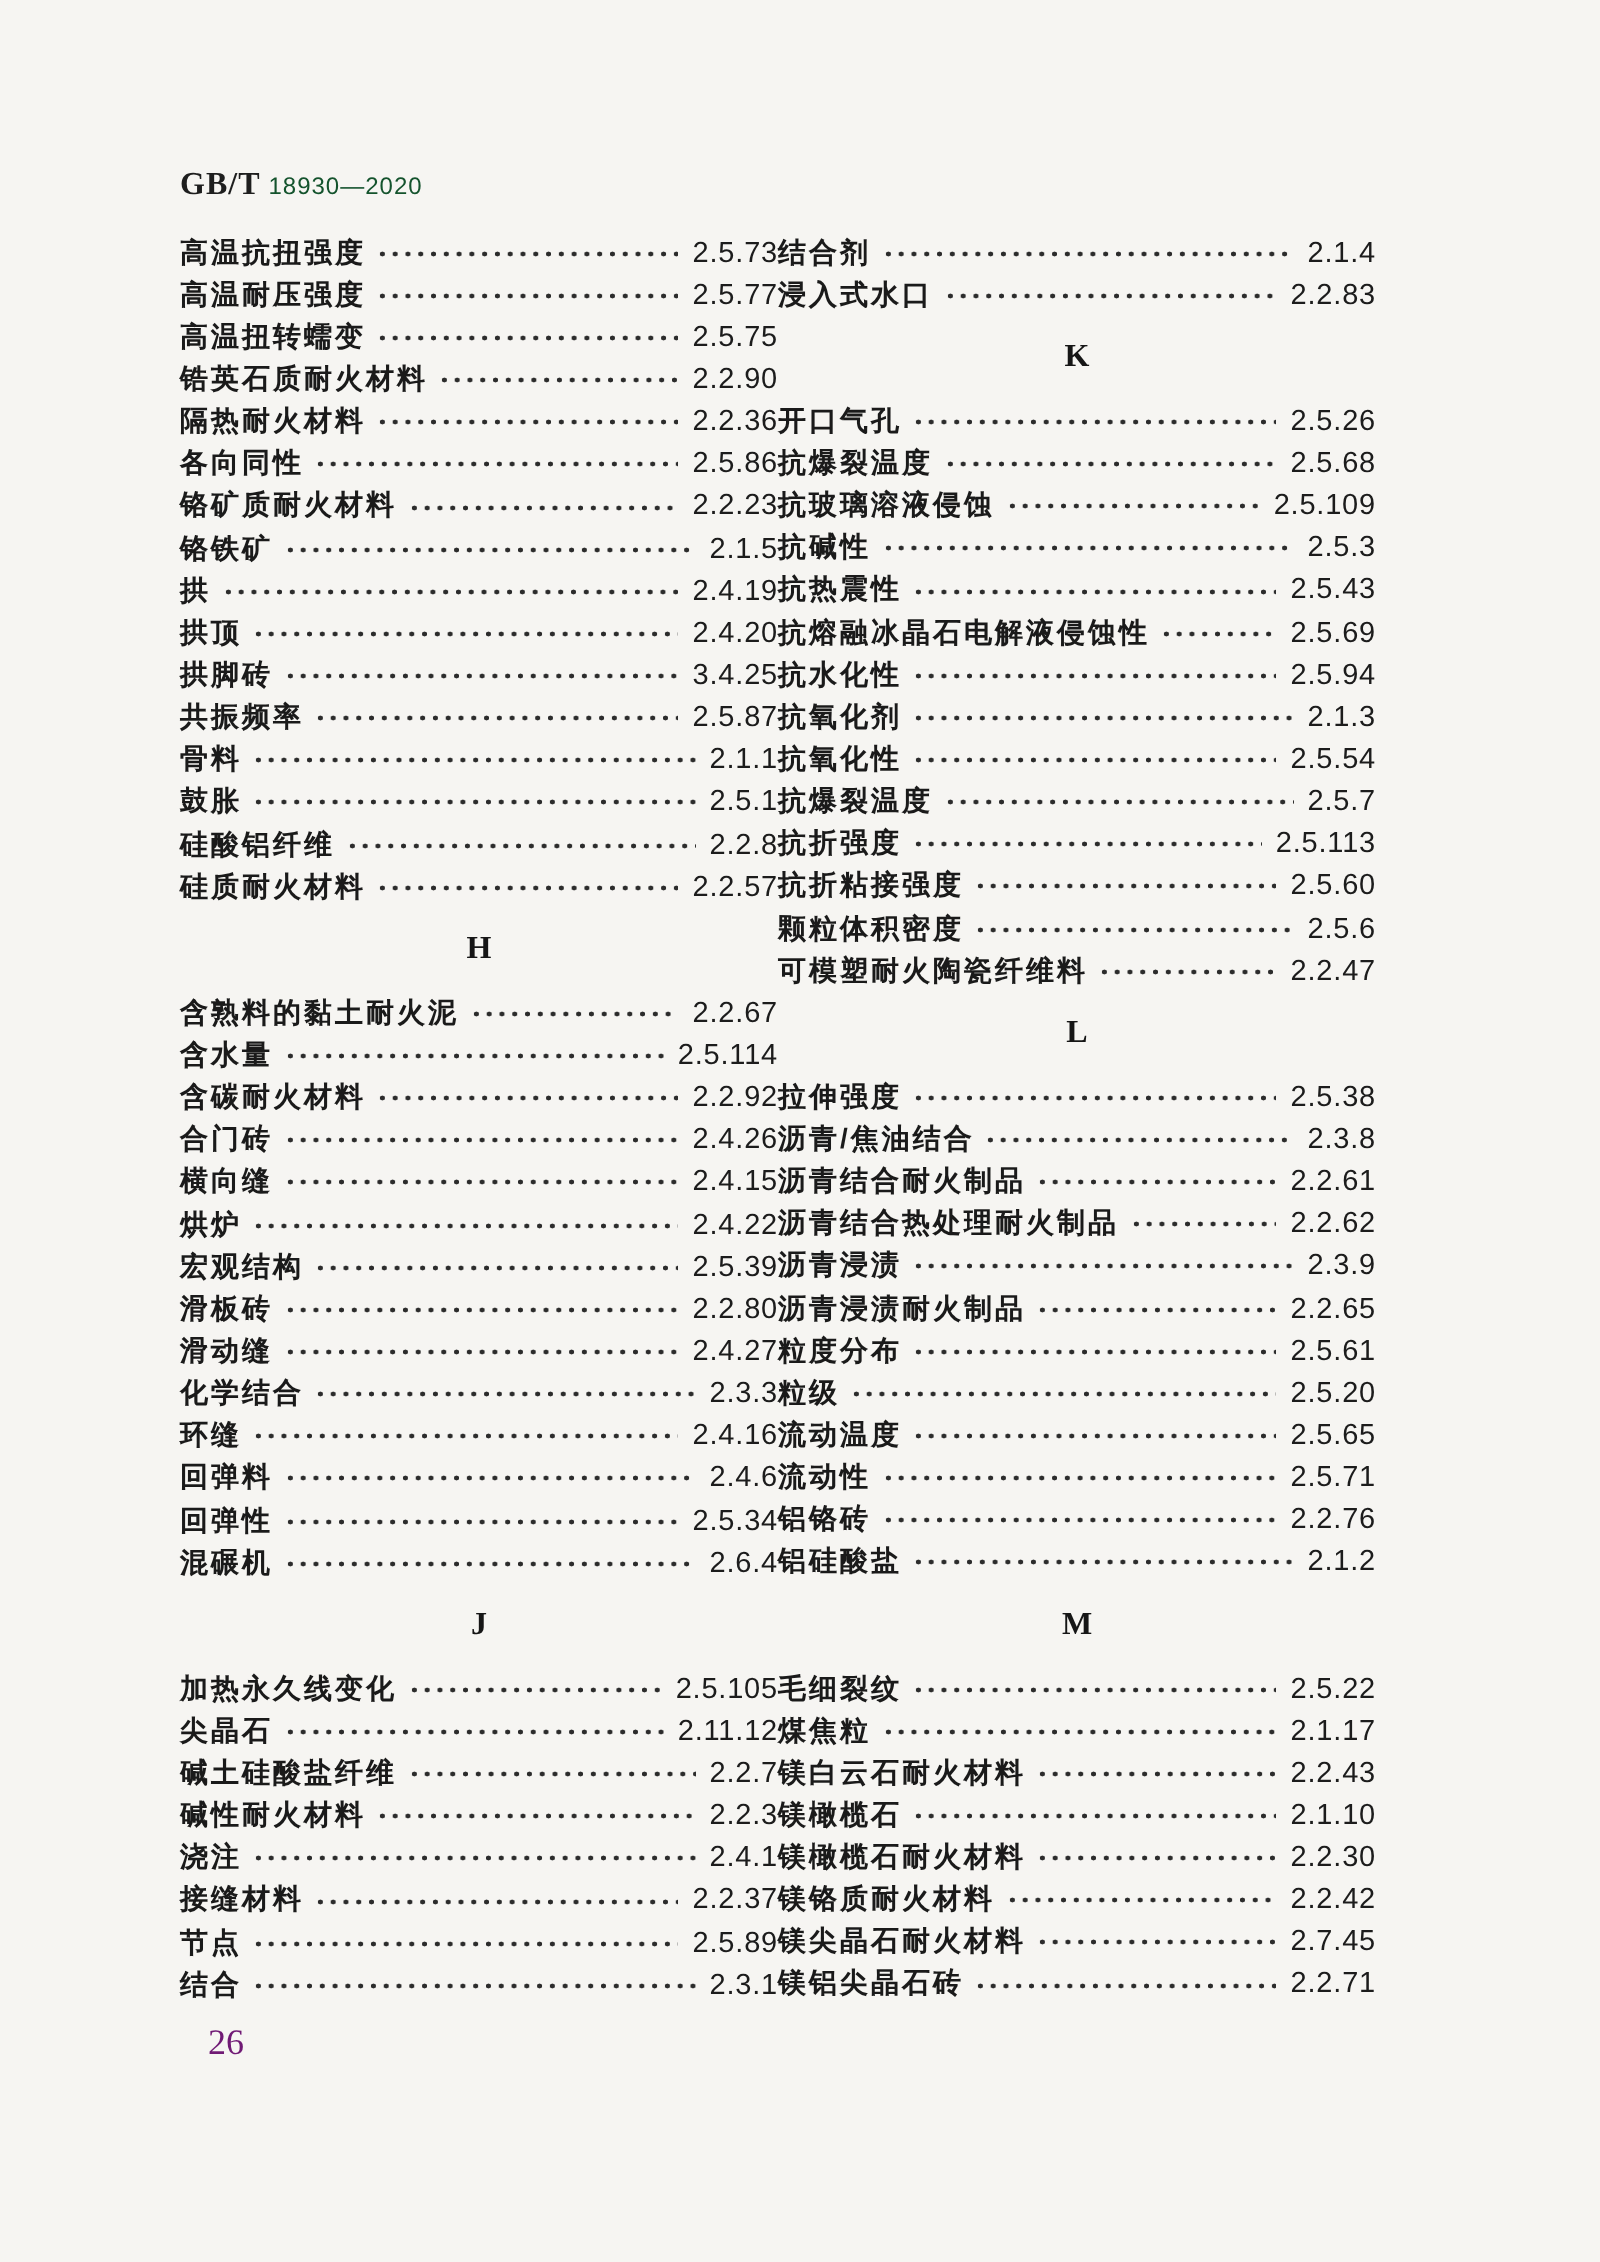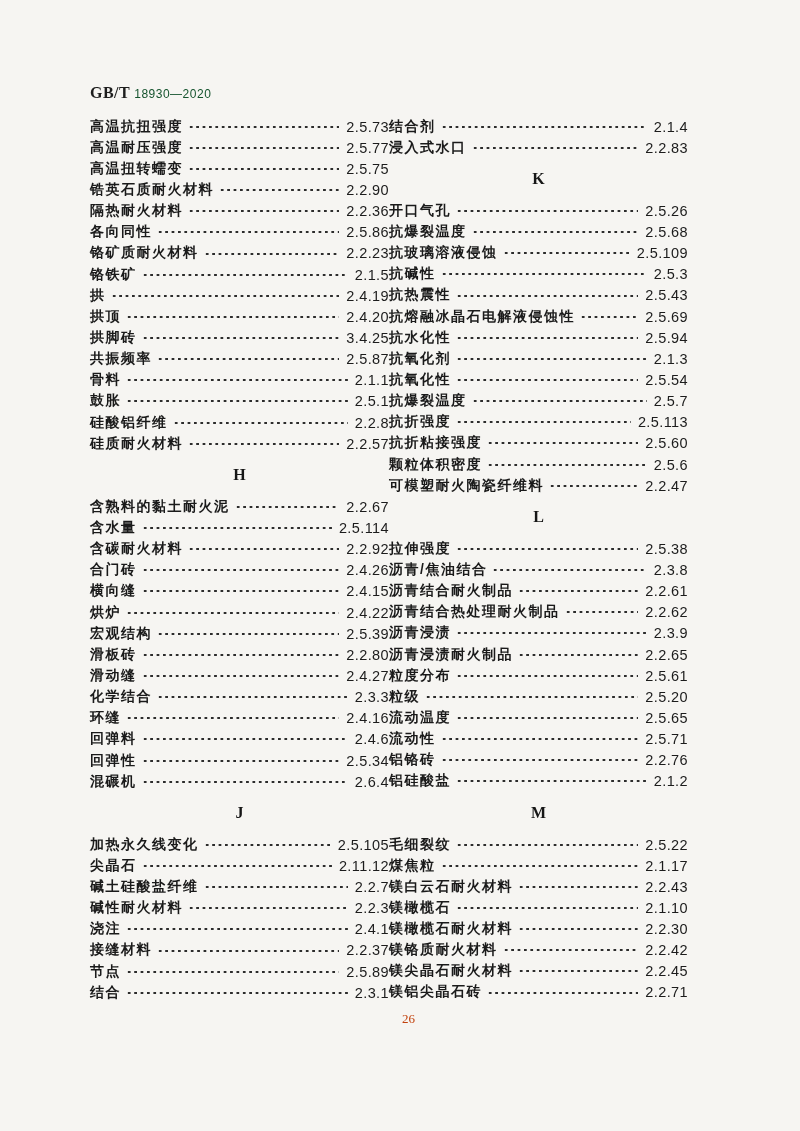--- a/index.html
+++ b/index.html
@@ -75,23 +75,22 @@
   }
   .num {
     font-size: 14.5px;
     letter-spacing: 0.4px;
     white-space: nowrap;
     color: #1c1c1c;
   }
   .page-number {
     margin: 8px 0 0 14px;
     font-family: "Liberation Serif", serif;
-    font-size: 13px;
-    color: #c2410c;
-    text-align: center;
+    font-size: 18px;
+    color: #701a75;
   }
 </style>
 </head>
 <body>
 
 <div class="page">
 
   <div class="header">
     <span class="code-prefix">GB/T</span>
     <span class="code-number">18930—2020</span>
@@ -632,21 +631,21 @@
 
           <span class="term">镁铬质耐火材料</span>
           <span class="leader"></span>
           <span class="num">2.2.42</span>
         </div>
 
         <div class="row entry">
 
           <span class="term">镁尖晶石耐火材料</span>
           <span class="leader"></span>
-          <span class="num">2.2.45</span>
+          <span class="num">2.7.45</span>
         </div>
 
         <div class="row entry">
 
           <span class="term">镁铝尖晶石砖</span>
           <span class="leader"></span>
           <span class="num">2.2.71</span>
         </div>
       </div>
 

